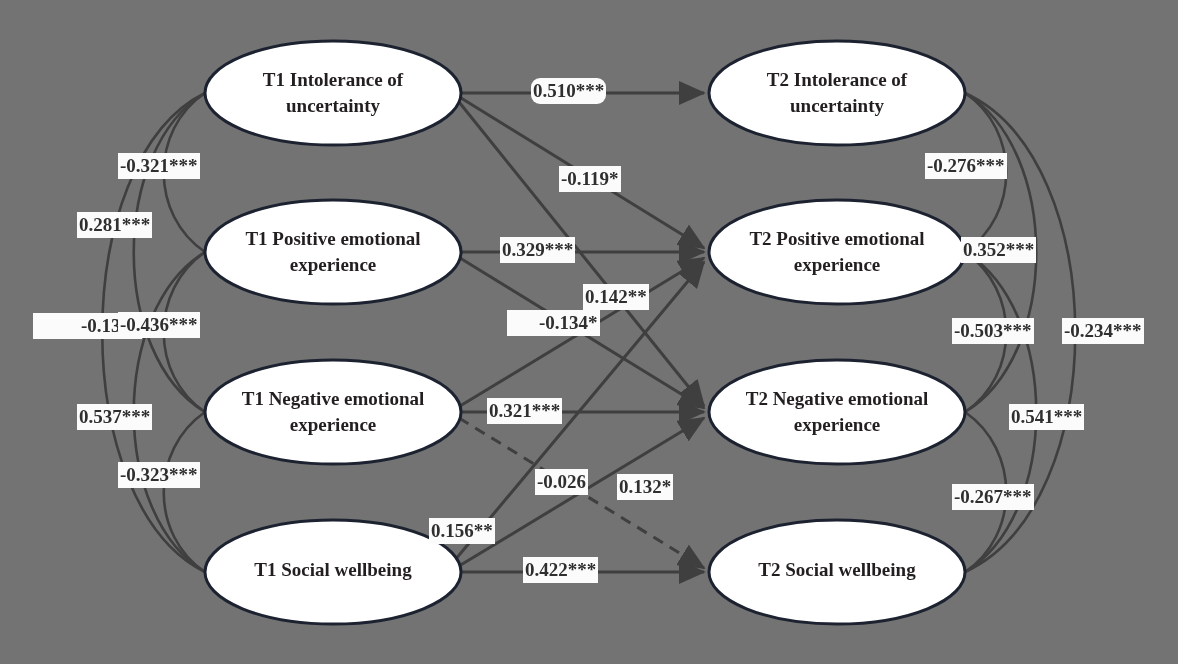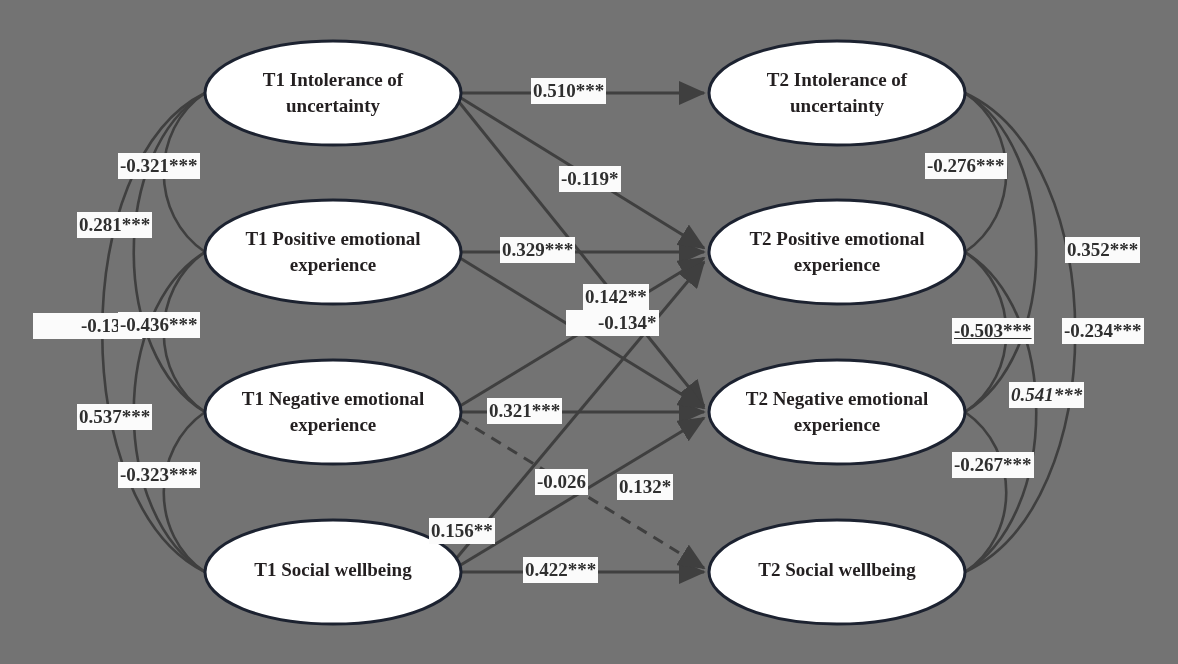--- a/index.html
+++ b/index.html
@@ -161,30 +161,30 @@
   </svg>
 
   <div class="coef-label" style="left:118px; top:153px;text-align:right;">-0.321***</div>
   <div class="coef-label" style="left:77px; top:212px;">0.281***</div>
   <div class="coef-label" style="left:33px; top:313px;padding-left:48px;">-0.136*</div>
   <div class="coef-label" style="left:118px; top:312px;">-0.436***</div>
   <div class="coef-label" style="left:77px; top:404px;">0.537***</div>
   <div class="coef-label" style="left:118px; top:462px;text-align:center;">-0.323***</div>
 
   <div class="coef-label" style="left:925px; top:153px;">-0.276***</div>
-  <div class="coef-label" style="left:1065px; top:237px;">0.352***</div>
-  <div class="coef-label" style="left:952px; top:318px;text-decoration:underline;">-0.503***</div>
+  <div class="coef-label" style="left:961px; top:237px;">0.352***</div>
+  <div class="coef-label" style="left:952px; top:318px;">-0.503***</div>
   <div class="coef-label" style="left:1062px; top:318px;">-0.234***</div>
-  <div class="coef-label" style="left:1009px; top:382px;font-style:italic;">0.541***</div>
-  <div class="coef-label" style="left:952px; top:452px;">-0.267***</div>
+  <div class="coef-label" style="left:1009px; top:404px;">0.541***</div>
+  <div class="coef-label" style="left:952px; top:484px;">-0.267***</div>
 
-  <div class="coef-label" style="left:531px; top:78px;">0.510***</div>
+  <div class="coef-label" style="left:531px; top:78px;border-radius:9px;">0.510***</div>
   <div class="coef-label" style="left:559px; top:166px;">-0.119*</div>
   <div class="coef-label" style="left:500px; top:237px;">0.329***</div>
   <div class="coef-label" style="left:583px; top:284px;">0.142**</div>
-  <div class="coef-label" style="left:566px; top:310px;padding-left:32px;">-0.134*</div>
+  <div class="coef-label" style="left:507px; top:310px;padding-left:32px;">-0.134*</div>
   <div class="coef-label" style="left:487px; top:398px;">0.321***</div>
   <div class="coef-label" style="left:535px; top:469px;">-0.026</div>
   <div class="coef-label" style="left:429px; top:518px;">0.156**</div>
   <div class="coef-label" style="left:617px; top:474px;">0.132*</div>
   <div class="coef-label" style="left:523px; top:557px;text-align:right;">0.422***</div>
 
 </div>
 
 </body></html>

